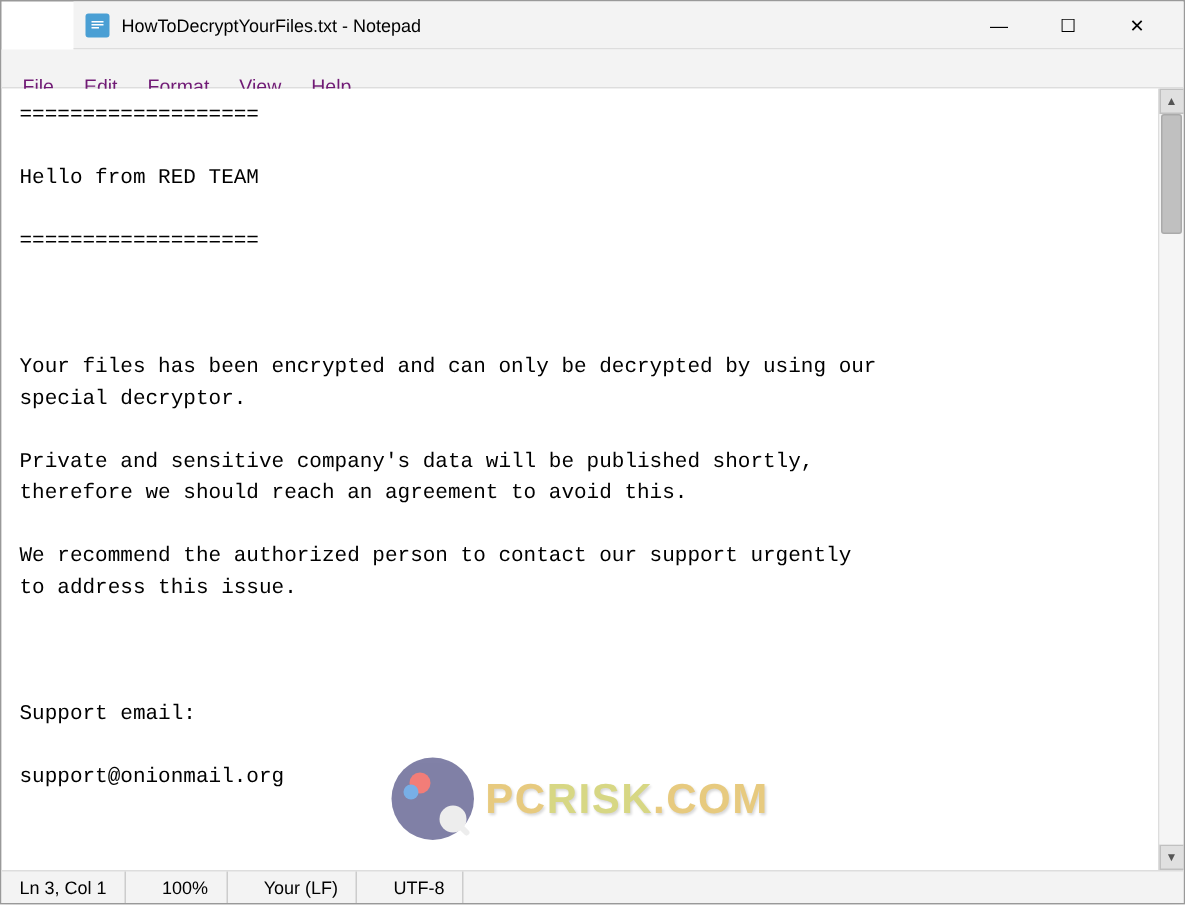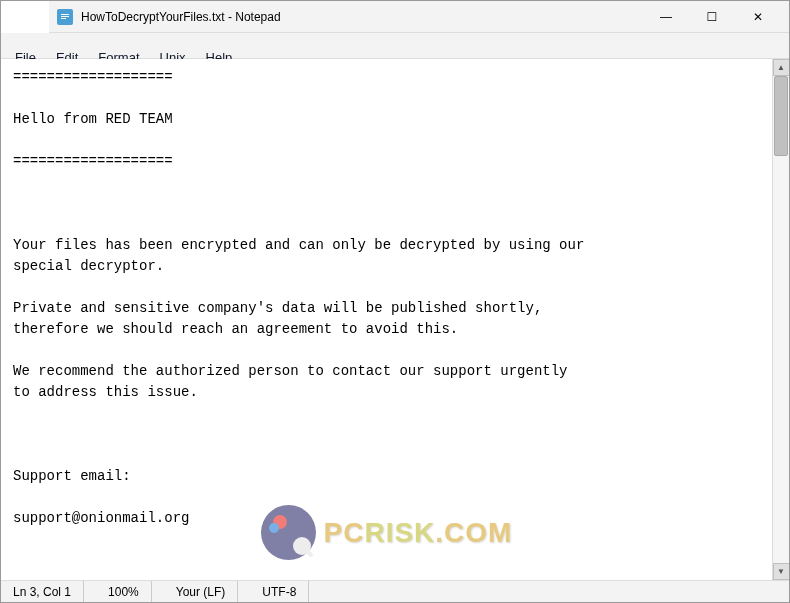--- a/index.html
+++ b/index.html
@@ -72,21 +72,21 @@
       display: flex;
       align-items: center;
       border-bottom: 1px solid #ddd;
       padding: 0 4px;
     }
     .menu-item {
       padding: 2px 10px;
       font-size: 13px;
       cursor: pointer;
       border-radius: 3px;
-      color: #0f172a;
+      color: #701a75;
       margin-top: 23px;
     }
     .editor-area {
       flex: 1;
       display: flex;
       overflow: hidden;
       position: relative;
     }
     .text-content {
       flex: 1;
@@ -242,21 +242,21 @@
       <button class="tb-btn">—</button>
       <button class="tb-btn">☐</button>
       <button class="tb-btn close">✕</button>
     </div>
   </div>
 
   <div class="menu-bar">
     <div class="menu-item">File</div>
     <div class="menu-item">Edit</div>
     <div class="menu-item">Format</div>
-    <div class="menu-item">Unix</div>
+    <div class="menu-item">View</div>
     <div class="menu-item">Help</div>
   </div>
 
   <div class="editor-area">
     <div class="text-content">===================
 
 Hello from RED TEAM
 
 ===================
 

